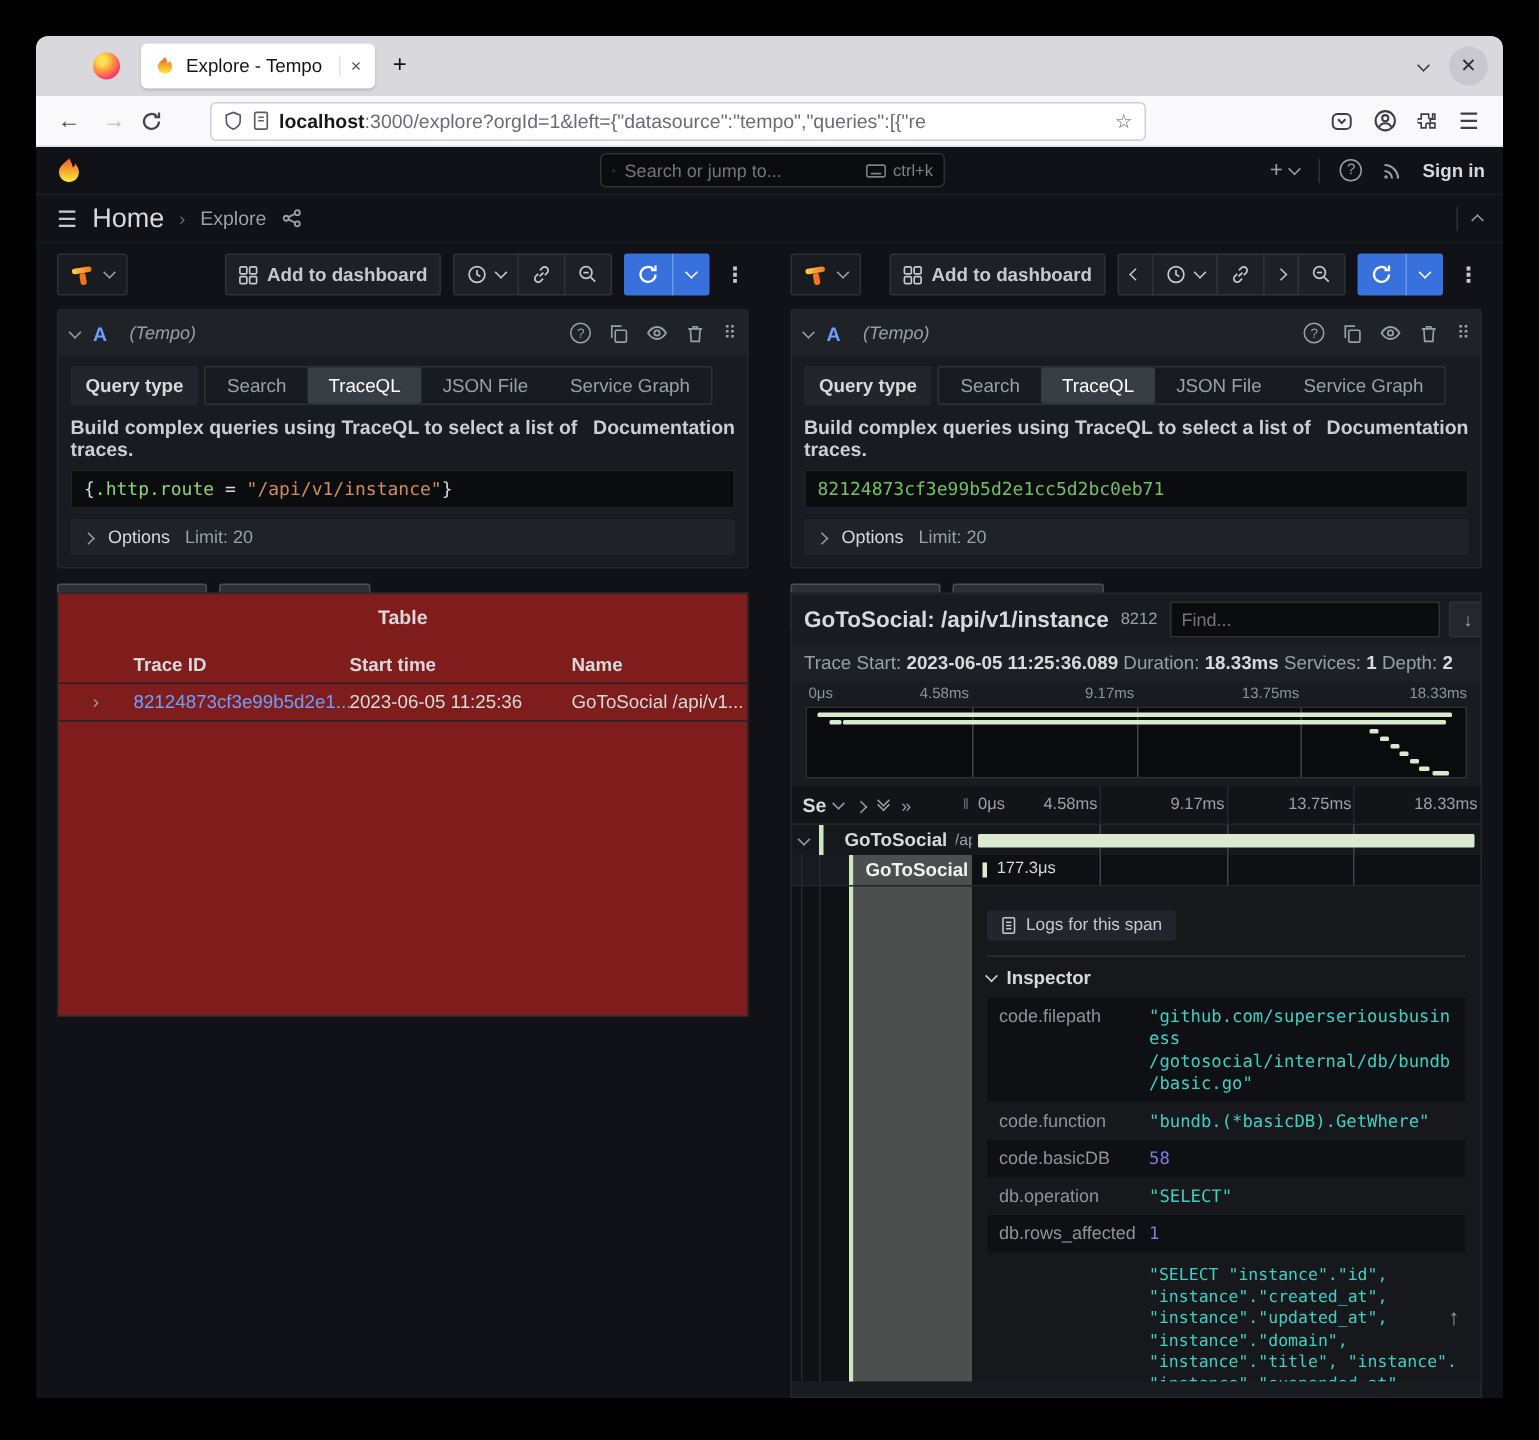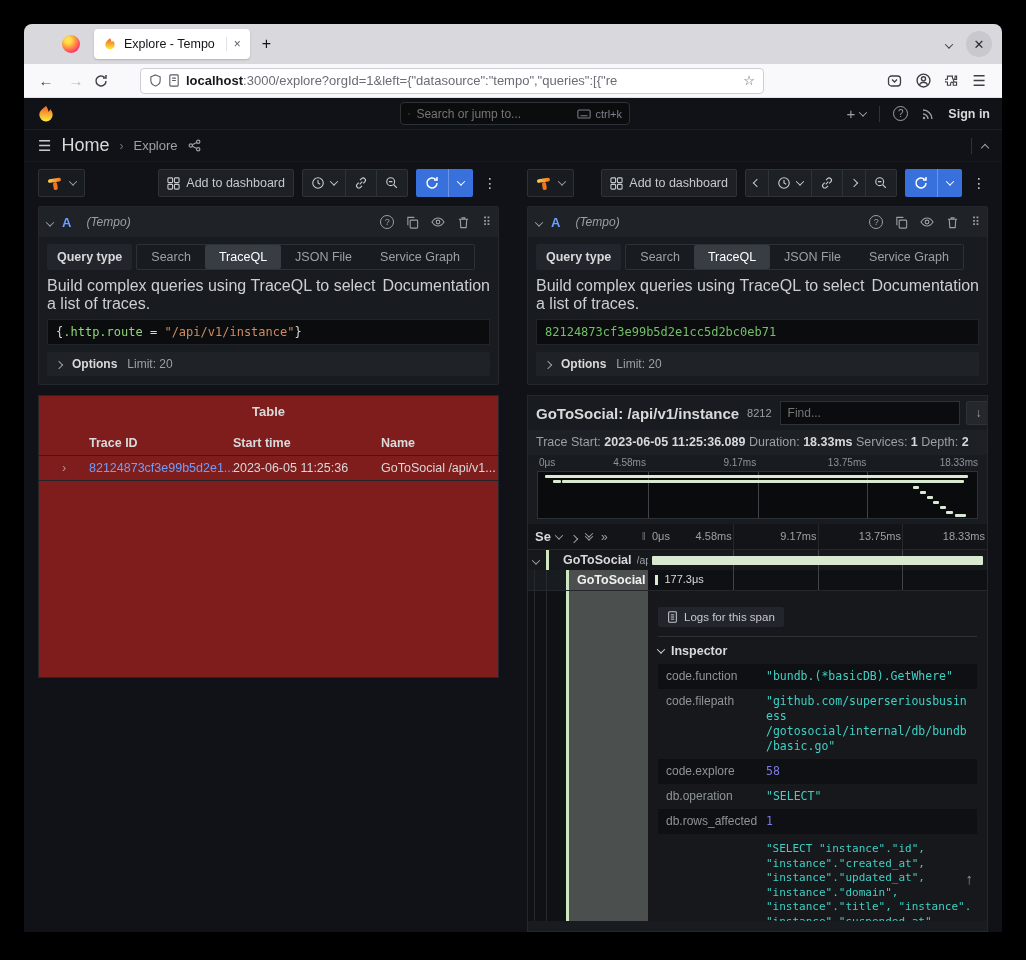--- a/index.html
+++ b/index.html
@@ -50,21 +50,21 @@
   .pane{position:absolute;top:0;height:770px;width:489px;padding:6px 14px 0;overflow:hidden;}
   .pane.left{left:0;}
   .pane.right{left:489px;}
 
   .chev{display:inline-block;width:6px;height:6px;border-right:1.6px solid currentColor;border-bottom:1.6px solid currentColor;}
   .chev.d{transform:rotate(45deg) translate(-1px,-1px);}
   .chev.u{transform:rotate(-135deg);}
   .chev.r{transform:rotate(-45deg);}
   .chev.l{transform:rotate(135deg);}
 
-  .ptoolbar{height:30px;display:flex;align-items:center;}
+  .ptoolbar{height:30px;display:flex;align-items:center;font-weight:bold;}
   .dsbtn{display:flex;align-items:center;gap:7px;height:28px;padding:0 8px;background:#181b1f;border:1px solid #2c3235;border-radius:2px;color:#9aa0a6;}
   .tright{margin-left:auto;display:flex;align-items:center;gap:8px;}
   .tbtn{display:flex;align-items:center;gap:6px;height:28px;padding:0 8px;background:#1d2126;border:1px solid #2e333a;border-radius:2px;color:#c7c9cc;font-size:12.5px;}
   .btngroup{display:flex;}
   .btngroup .tbtn{border-radius:0;margin-left:-1px;}
   .btngroup .tbtn:first-child{border-radius:2px 0 0 2px;margin-left:0;}
   .btngroup .tbtn:last-child{border-radius:0 2px 2px 0;}
   .bluebtn{display:flex;height:28px;border-radius:2px;overflow:hidden;background:#3871dc;color:#fff;}
   .bluebtn .seg{display:flex;align-items:center;justify-content:center;padding:0 9px;}
   .bluebtn .seg+.seg{border-left:1px solid rgba(255,255,255,.25);}
@@ -76,26 +76,26 @@
   .qds{color:#9aa0a6;font-size:12px;font-style:italic;margin-left:6px;}
   .qhead-ic{margin-left:auto;display:flex;align-items:center;gap:12px;color:#9aa0a6;}
   .icirc{width:14px;height:14px;border:1.3px solid currentColor;border-radius:50%;font-size:9px;display:flex;align-items:center;justify-content:center;}
   .dragdots{font-size:12px;letter-spacing:-1px;}
   .qbody{padding:7px 8px 8px;}
   .qtyperow{display:flex;align-items:center;gap:0;}
   .qtypelabel{background:#22252b;color:#d8d9da;font-size:12.5px;font-weight:bold;height:26px;display:flex;align-items:center;padding:0 10px;border-radius:2px;margin-right:4px;}
   .tabsgrp{display:flex;border:1px solid #2c3235;border-radius:2px;height:26px;align-items:stretch;}
   .tabopt{display:flex;align-items:center;padding:0 14px;font-size:12.5px;color:#9aa0a6;}
   .tabopt.active{background:#383d44;color:#fff;border-radius:2px;margin:0;}
-  .qinfo{display:flex;margin-top:7px;font-size:16px;font-weight:normal;color:#cdced1;}
+  .qinfo{display:flex;margin-top:7px;font-size:13px;font-weight:bold;color:#cdced1;}
   .qinfo .doc{margin-left:auto;}
   .qcode{margin-top:6px;height:26px;background:#0b0c0e;border:1px solid #202329;display:flex;align-items:center;padding:0 8px;font-family:"DejaVu Sans Mono",monospace;font-size:12px;white-space:pre;}
   .tok-w{color:#d8d9da;} .tok-g{color:#8fd47a;} .tok-o{color:#d08c60;} .tok-id{color:#73bf69;}
   .qopts{margin-top:7px;height:24px;background:#1f2227;border-radius:2px;display:flex;align-items:center;gap:10px;padding:0 9px;font-size:12px;}
-  .qopts .lbl{font-weight:bold;color:#d8d9da;}
+  .qopts .lbl{font-weight:normal;color:#d8d9da;}
   .qopts .sum{color:#9aa0a6;}
   .qbtns{margin-top:10px;display:flex;gap:8px;}
   .sbtn{display:flex;align-items:center;gap:7px;height:30px;padding:0 12px;background:#2b2f36;border:1px solid #4a4f57;border-radius:2px;color:#e8e9ea;font-size:13px;}
 
   .bottompanel{position:absolute;left:14px;right:14px;top:233px;background:#7f1d1d;border:1px solid #24272c;}
   .tablepanel{height:283px;}
   .tpanel-title{text-align:center;font-size:13px;font-weight:bold;color:#d8d9da;padding-top:8px;}
   .tbl{margin-top:12px;font-size:12.5px;}
   .tbl-head{display:flex;height:24px;align-items:center;font-weight:bold;color:#d8d9da;}
   .tbl-row{display:flex;height:26px;align-items:center;border-top:1px solid #202329;border-bottom:1px solid #202329;}
@@ -666,31 +666,31 @@
                       </svg>
                   <span>Logs for this span</span>
                 </div>
                 <hr class="d-hr">
                 <div class="attr-head">
                   <span class="chev d"></span>
                   <span>Inspector</span>
                 </div>
                 <div class="attrtbl">
                   <div class="attr-row">
-                    <span class="attr-key">code.function</span>
-                    <span class="attr-val v-str">"bundb.(*basicDB).GetWhere"</span>
-                  </div>
-                  <div class="attr-row">
                     <span class="attr-key">code.filepath</span>
                     <span class="attr-val v-str">"github.com/superseriousbusiness
 /gotosocial/internal/db/bundb
 /basic.go"</span>
                   </div>
                   <div class="attr-row">
-                    <span class="attr-key">code.explore</span>
+                    <span class="attr-key">code.function</span>
+                    <span class="attr-val v-str">"bundb.(*basicDB).GetWhere"</span>
+                  </div>
+                  <div class="attr-row">
+                    <span class="attr-key">code.basicDB</span>
                     <span class="attr-val v-num">58</span>
                   </div>
                   <div class="attr-row">
                     <span class="attr-key">db.operation</span>
                     <span class="attr-val v-str">"SELECT"</span>
                   </div>
                   <div class="attr-row">
                     <span class="attr-key">db.rows_affected</span>
                     <span class="attr-val v-num">1</span>
                   </div>

